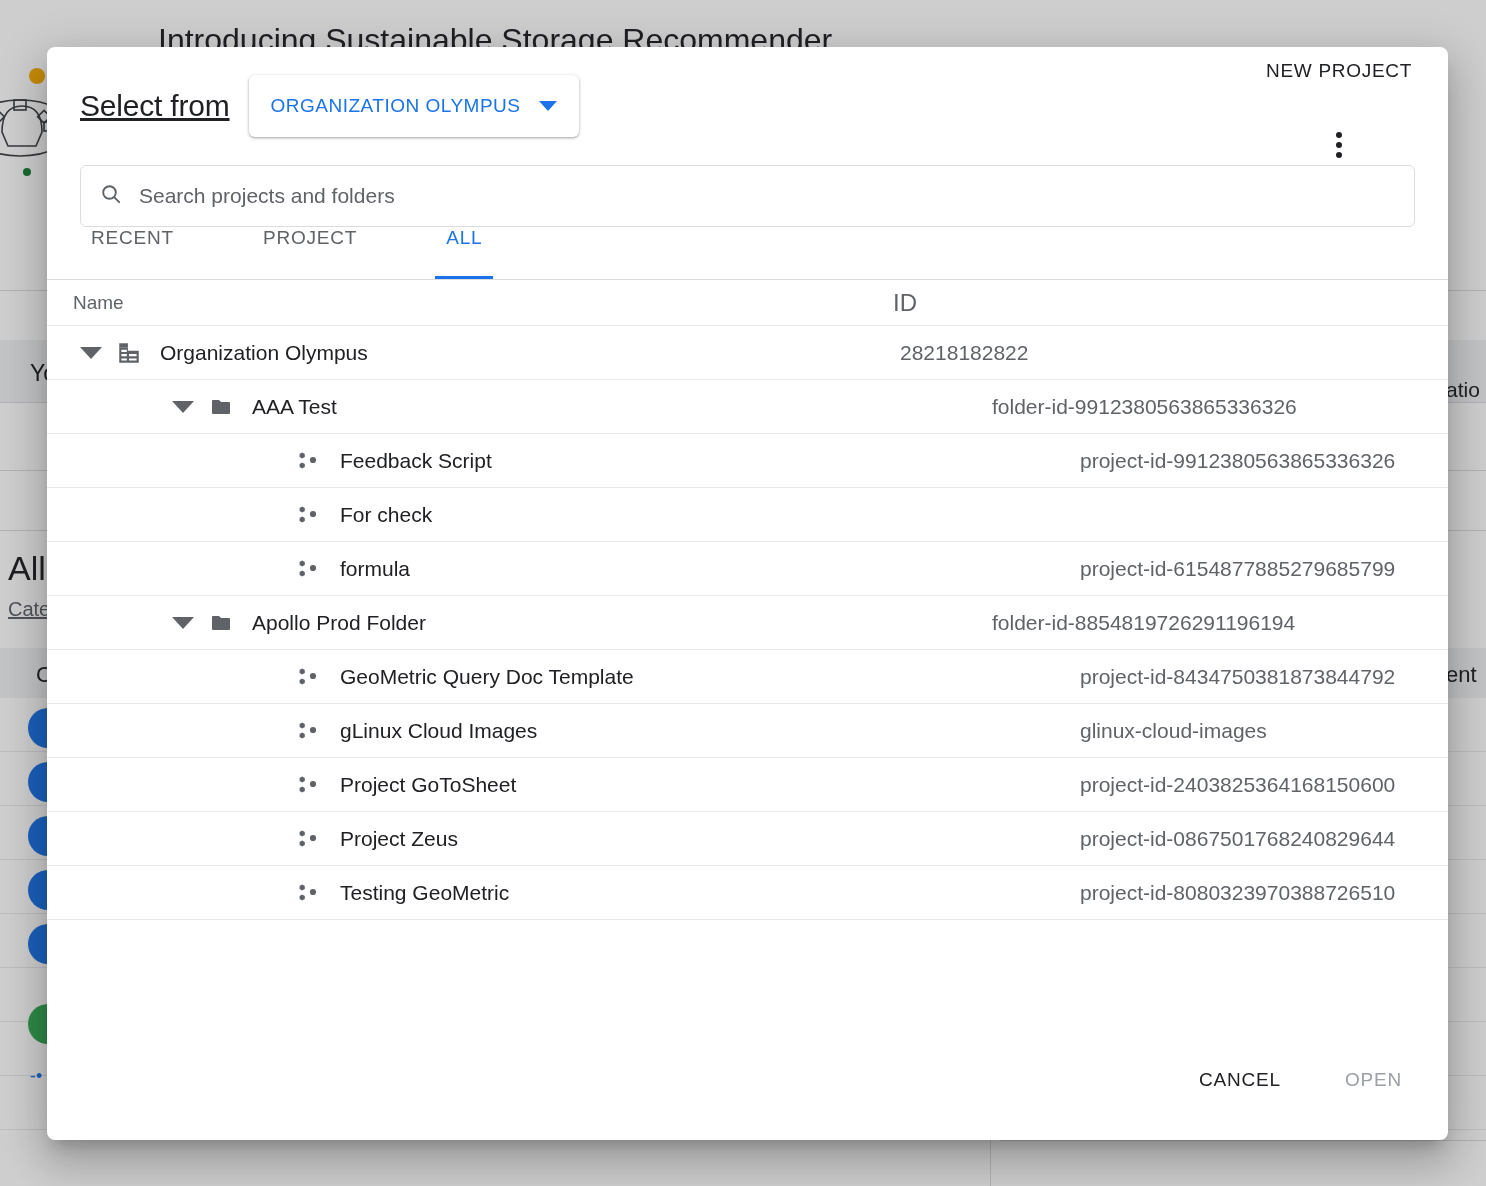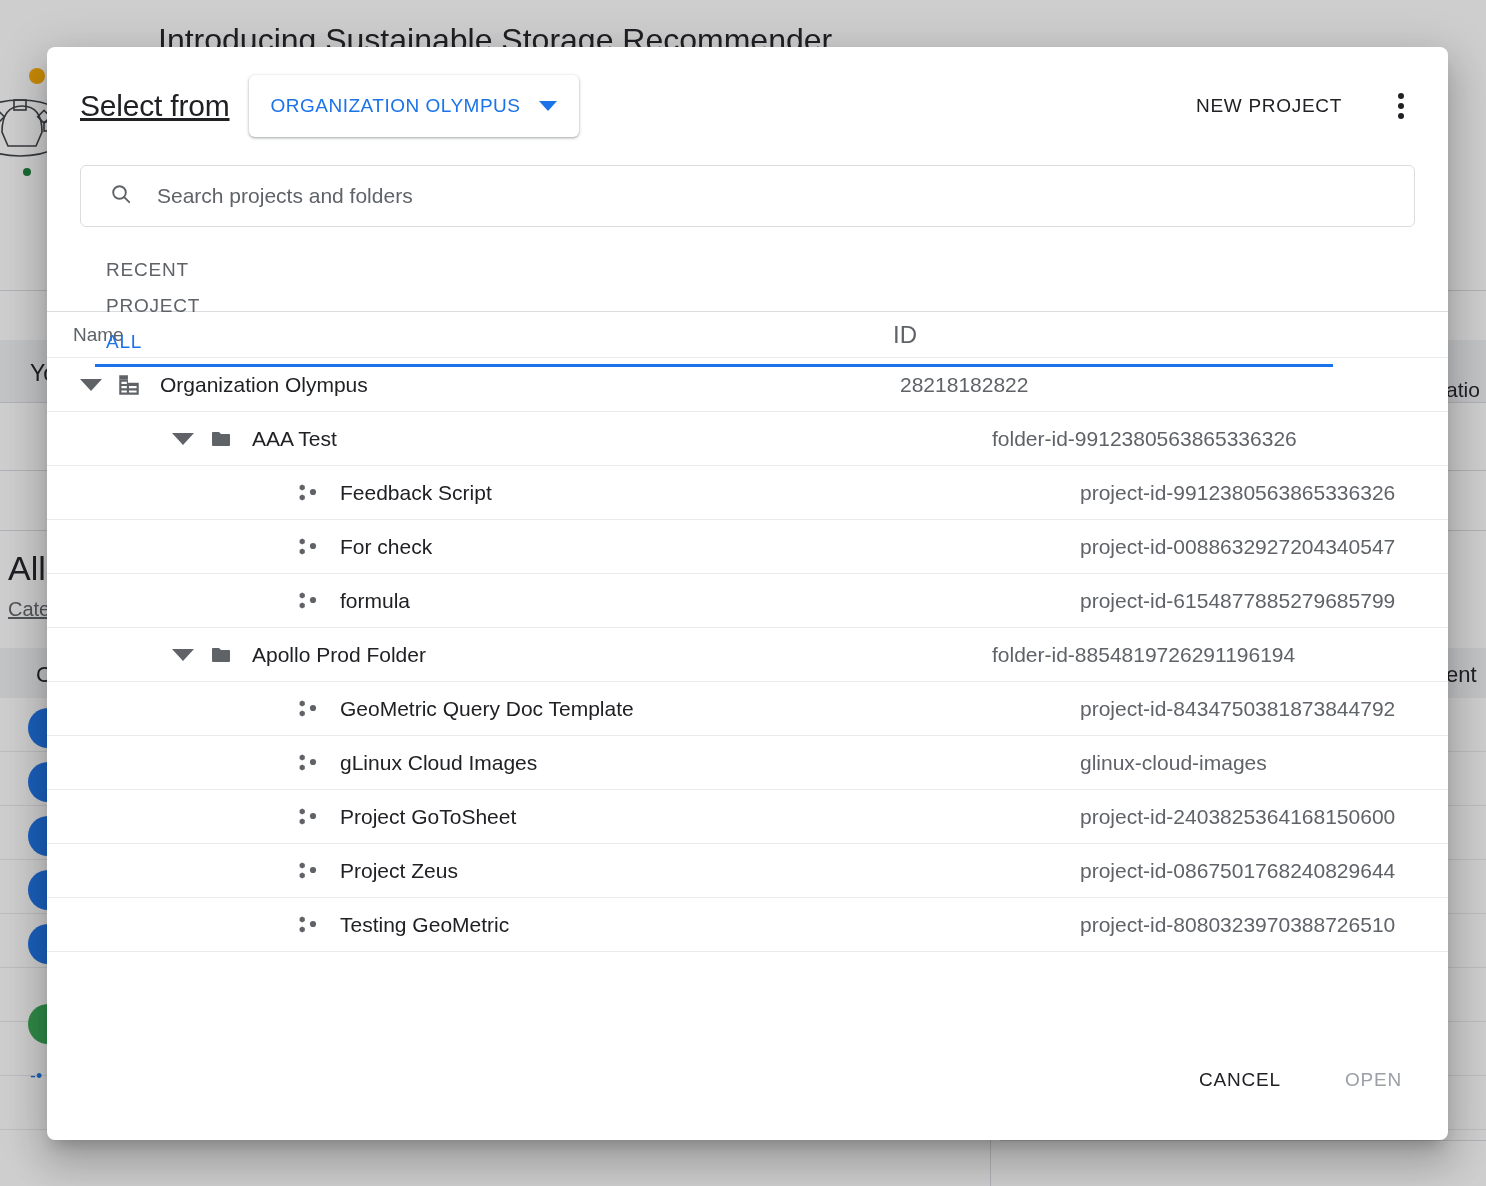--- a/index.html
+++ b/index.html
@@ -145,20 +145,21 @@
     width: 0; height: 0;
     border-left: 9px solid transparent;
     border-right: 9px solid transparent;
     border-top: 10px solid #1a73e8;
   }
   .header-right {
     margin-left: auto;
     display: flex;
     align-items: center;
     gap: 40px;
+    flex-direction: column;
   }
   .new-project-btn {
     font-size: 19px;
     font-weight: 500;
     color: #202124;
     letter-spacing: 0.7px;
     background: none;
     border: none;
     cursor: pointer;
     padding: 8px 4px;
@@ -183,45 +184,42 @@
   }
 
   
   .search-wrap {
     margin: 0 33px;
     height: 62px;
     border: 1px solid #dadce0;
     border-radius: 6px;
     display: flex;
     align-items: center;
-    padding: 0 28px;
-    box-sizing: border-box;
-    gap: 8px;
+    padding: 0 18px;
+    box-sizing: border-box;
   }
   .search-input {
     border: none;
     outline: none;
     flex: 1;
     font-size: 21px;
     color: #202124;
     font-family: "Liberation Sans", sans-serif;
     margin-left: 14px;
     background: transparent;
   }
   .search-input::placeholder { color: #5f6368; }
 
   
   .tabs {
-    margin-top: 32px;
-    padding: 0 48px;
+    padding: 0 33px;
     display: flex;
     border-bottom: 1px solid #dadce0;
     height: 53px;
     box-sizing: border-box;
-    flex-direction: column;
   }
   .tab {
     font-size: 19px;
     font-weight: 500;
     letter-spacing: 0.8px;
     color: #5f6368;
     padding: 0 11px 14px 11px;
     margin-right: 67px;
     cursor: pointer;
     position: relative;
@@ -480,21 +478,20 @@
         <span class="twisty empty"></span>
         <span class="row-icon">
           <svg width="24" height="24" viewBox="0 0 24 24" fill="#5f6368">
             <path d="M5.2 3.4l2.6 1.5v3L5.2 9.4 2.6 7.9v-3z"></path>
             <path d="M5.2 13.6l2.6 1.5v3l-2.6 1.5-2.6-1.5v-3z"></path>
             <circle cx="16" cy="11" r="3.1"></circle>
           </svg>
         </span>
         <span>For check</span>
       </div>
-      <div class="cell-id">project-id-0088632927204340547</div>
     </div>
 
     <div class="row">
       <div class="cell-name indent-3">
         <span class="twisty empty"></span>
         <span class="row-icon">
           <svg width="24" height="24" viewBox="0 0 24 24" fill="#5f6368">
             <path d="M5.2 3.4l2.6 1.5v3L5.2 9.4 2.6 7.9v-3z"></path>
             <path d="M5.2 13.6l2.6 1.5v3l-2.6 1.5-2.6-1.5v-3z"></path>
             <circle cx="16" cy="11" r="3.1"></circle>

